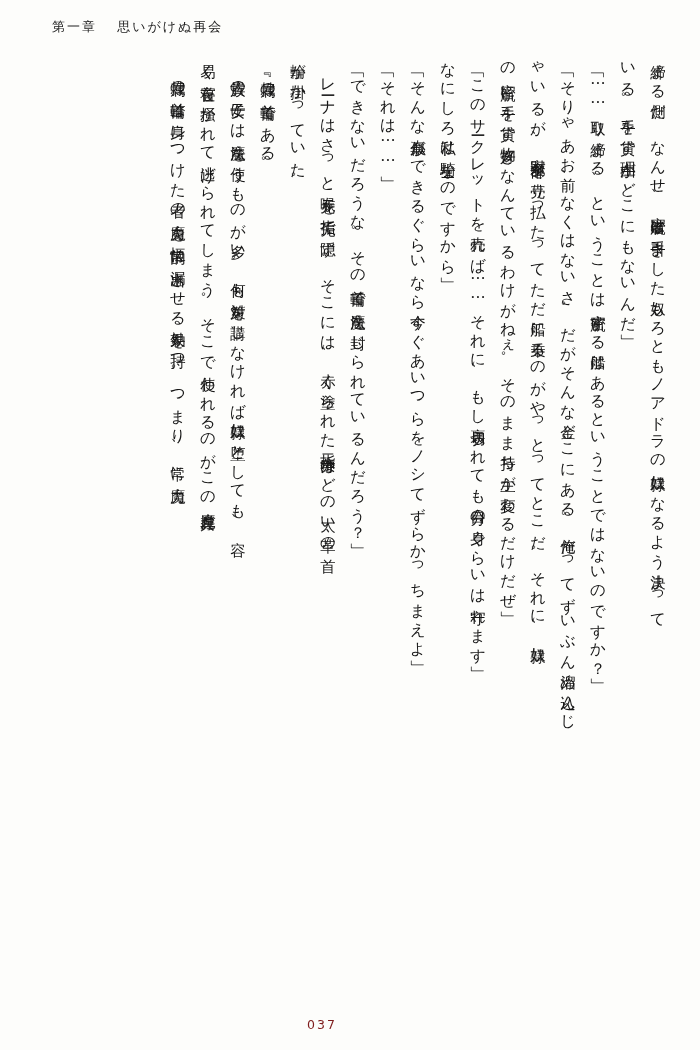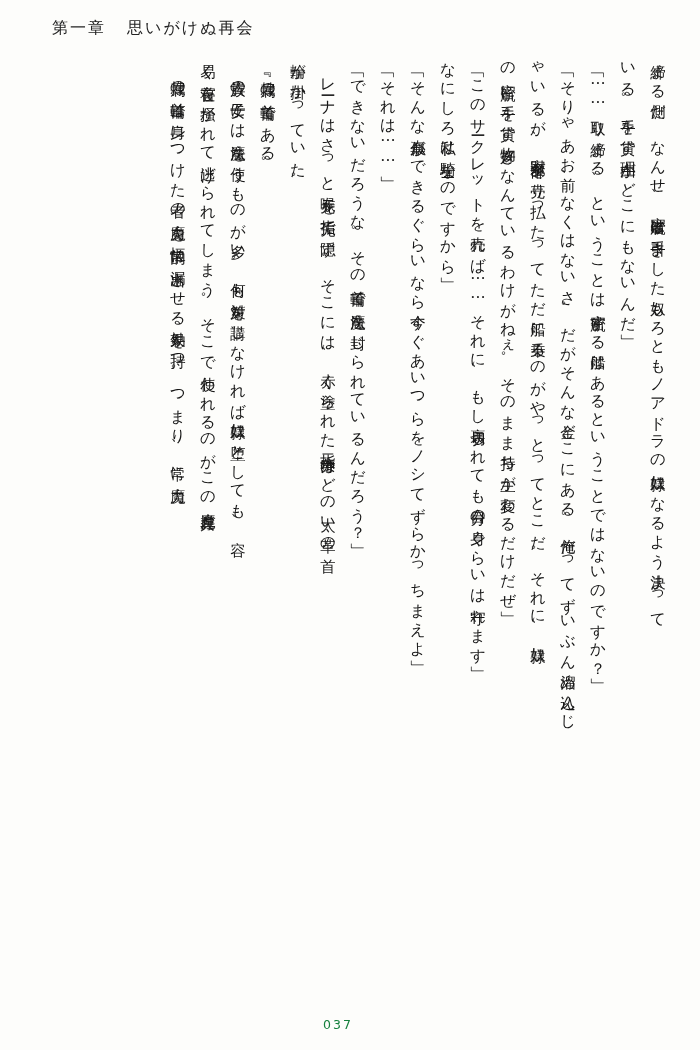--- a/index.html
+++ b/index.html
@@ -22,21 +22,21 @@
     width: 700px;
     height: 1050px;
     background: #fdfdfb;
   }
 
   
   .running-head {
     position: absolute;
     top: 18px;
     left: 52px;
-    font-size: 16px;
+    font-size: 13px;
     letter-spacing: 2px;
     color: #222;
     white-space: nowrap;
     font-family: "DejaVu Serif", serif;
   }
   .running-head .chap-num {
     margin-right: 14px;
   }
 
   
@@ -66,26 +66,26 @@
     color: #171717;
     font-family: "DejaVu Serif", serif;
   }
 
   
   .vcol.indent1 { padding-top: 16px; }
 
   .page-number {
     position: absolute;
     bottom: 18px;
-    left: 16px;
+    left: 0;
     width: 644px;
     text-align: center;
     font-size: 12.5px;
     letter-spacing: 2px;
-    color: #15803d;
+    color: #7f1d1d;
     font-family: "DejaVu Sans", sans-serif;
   }
 </style>
 </head>
 <body>
 
 <div class="page">
 
   <div class="running-head">
     <span class="chap-num">第一章</span>

